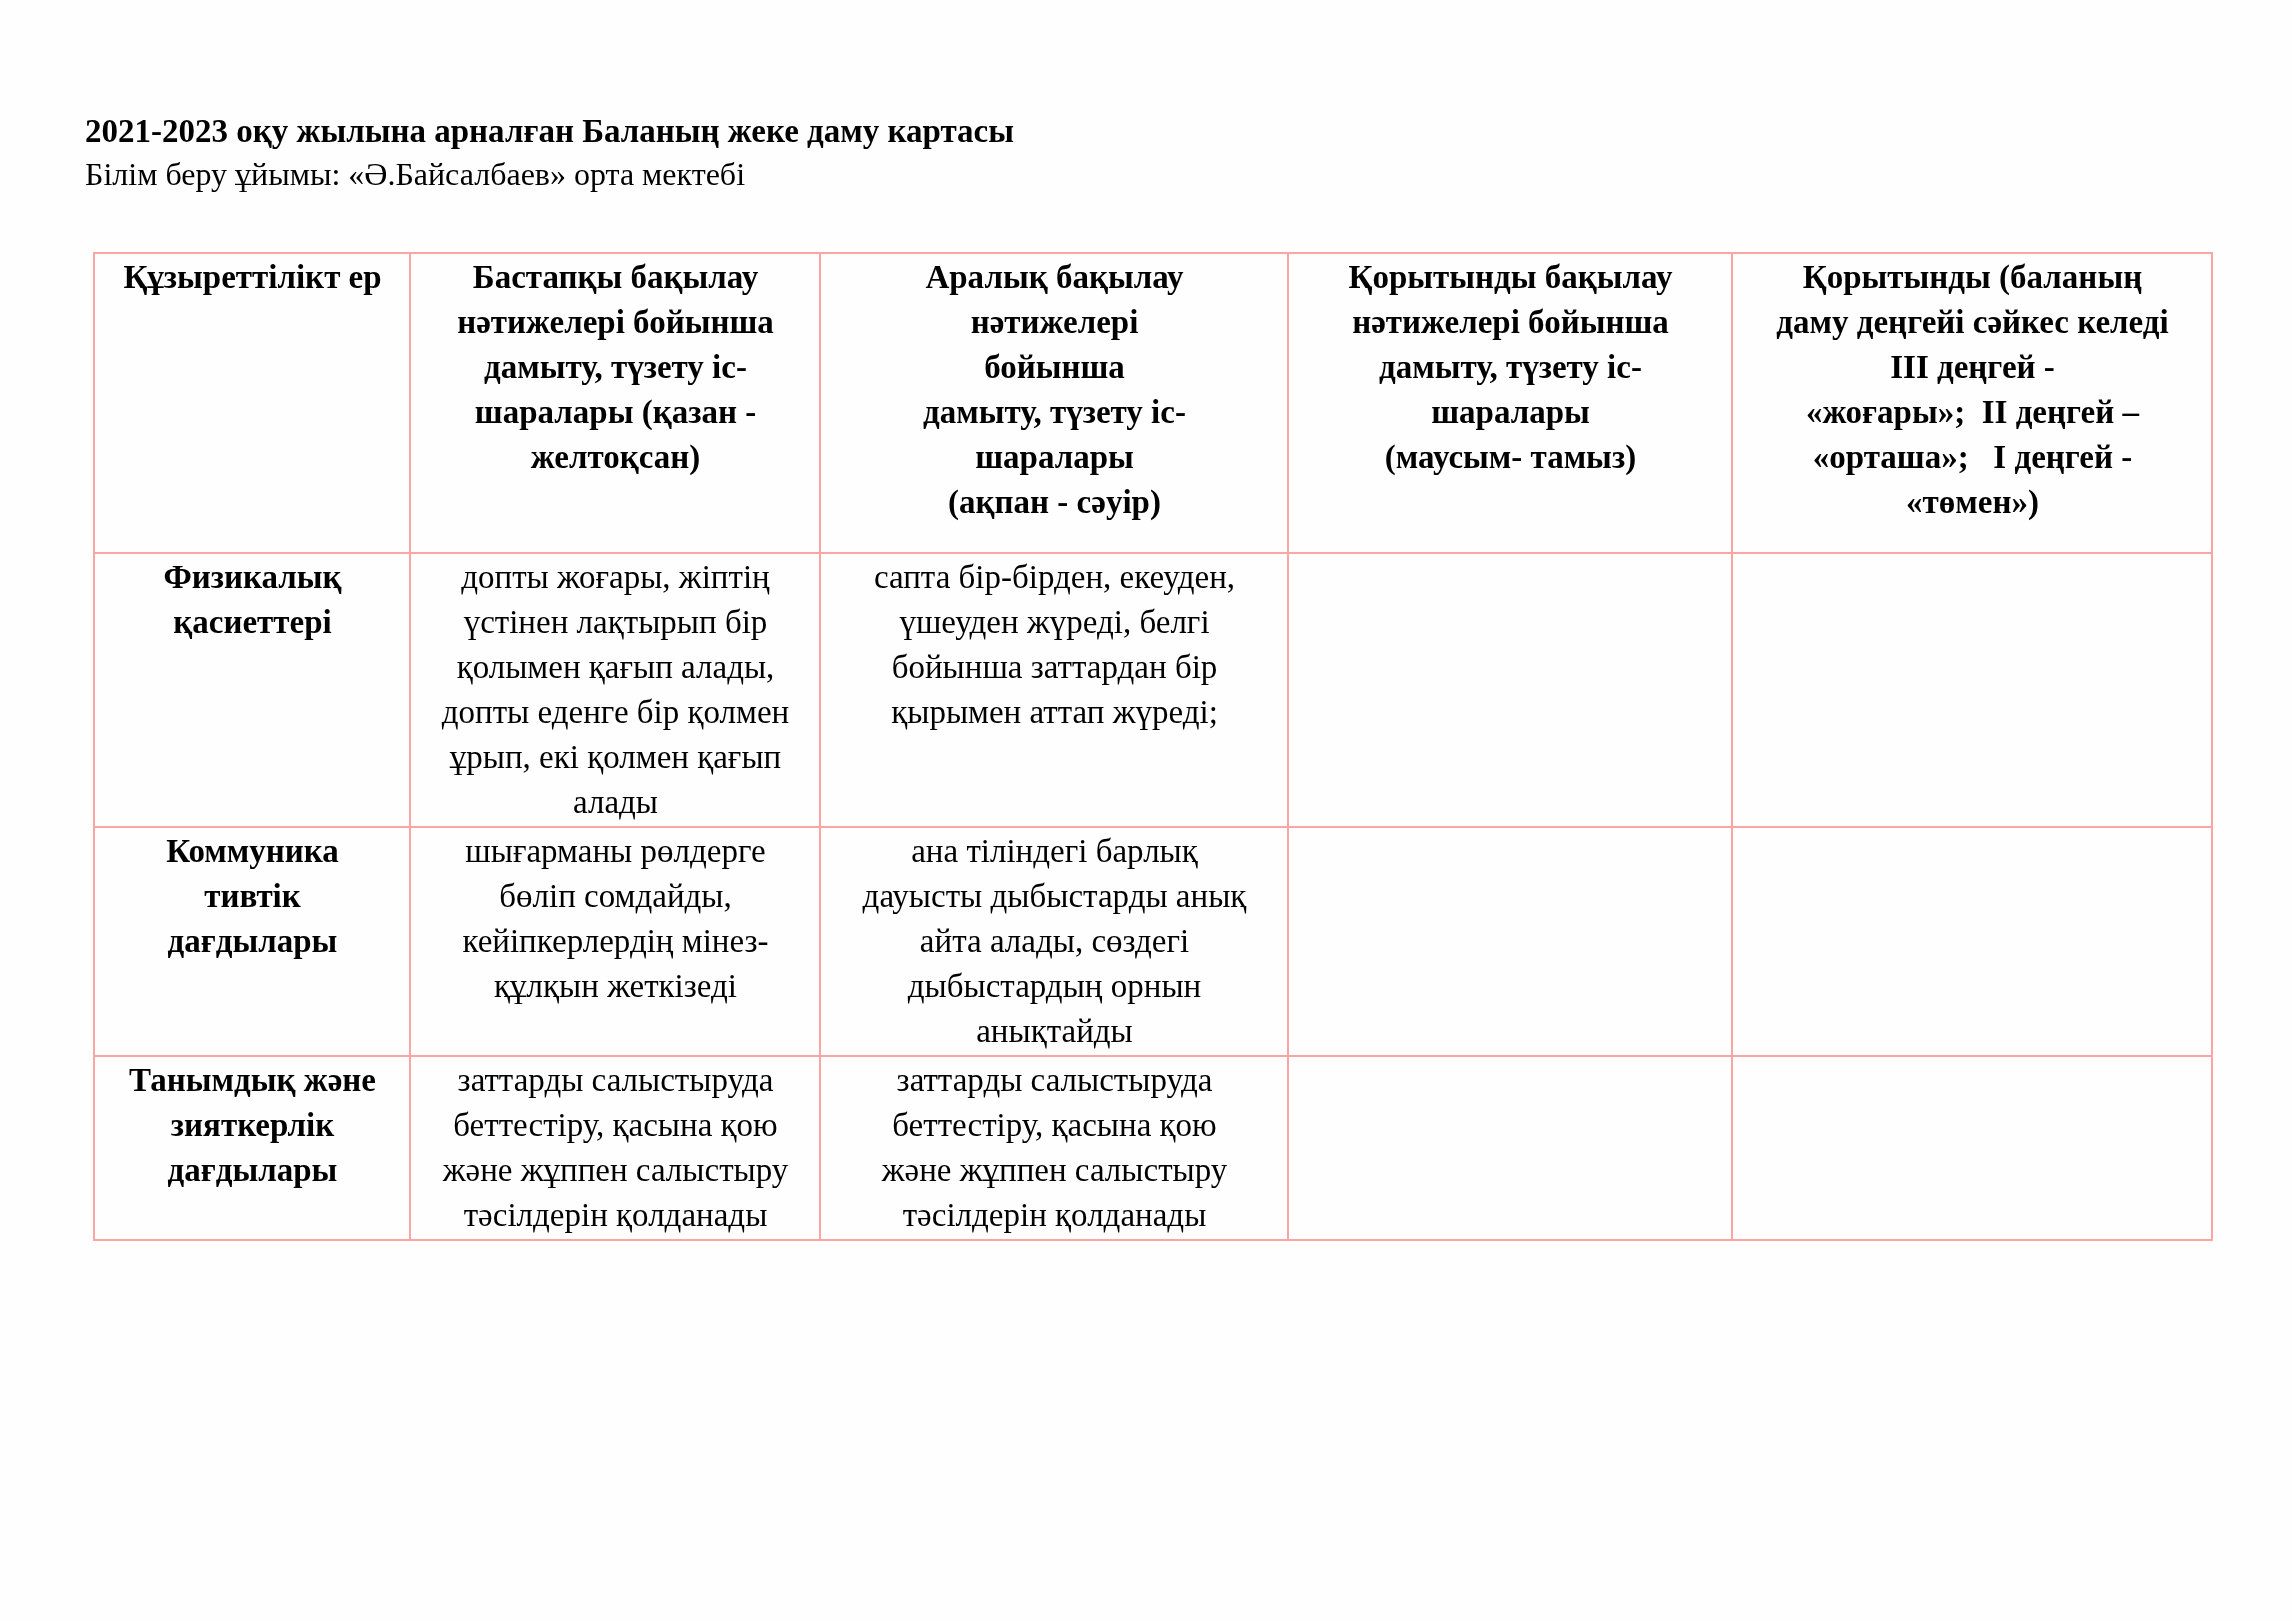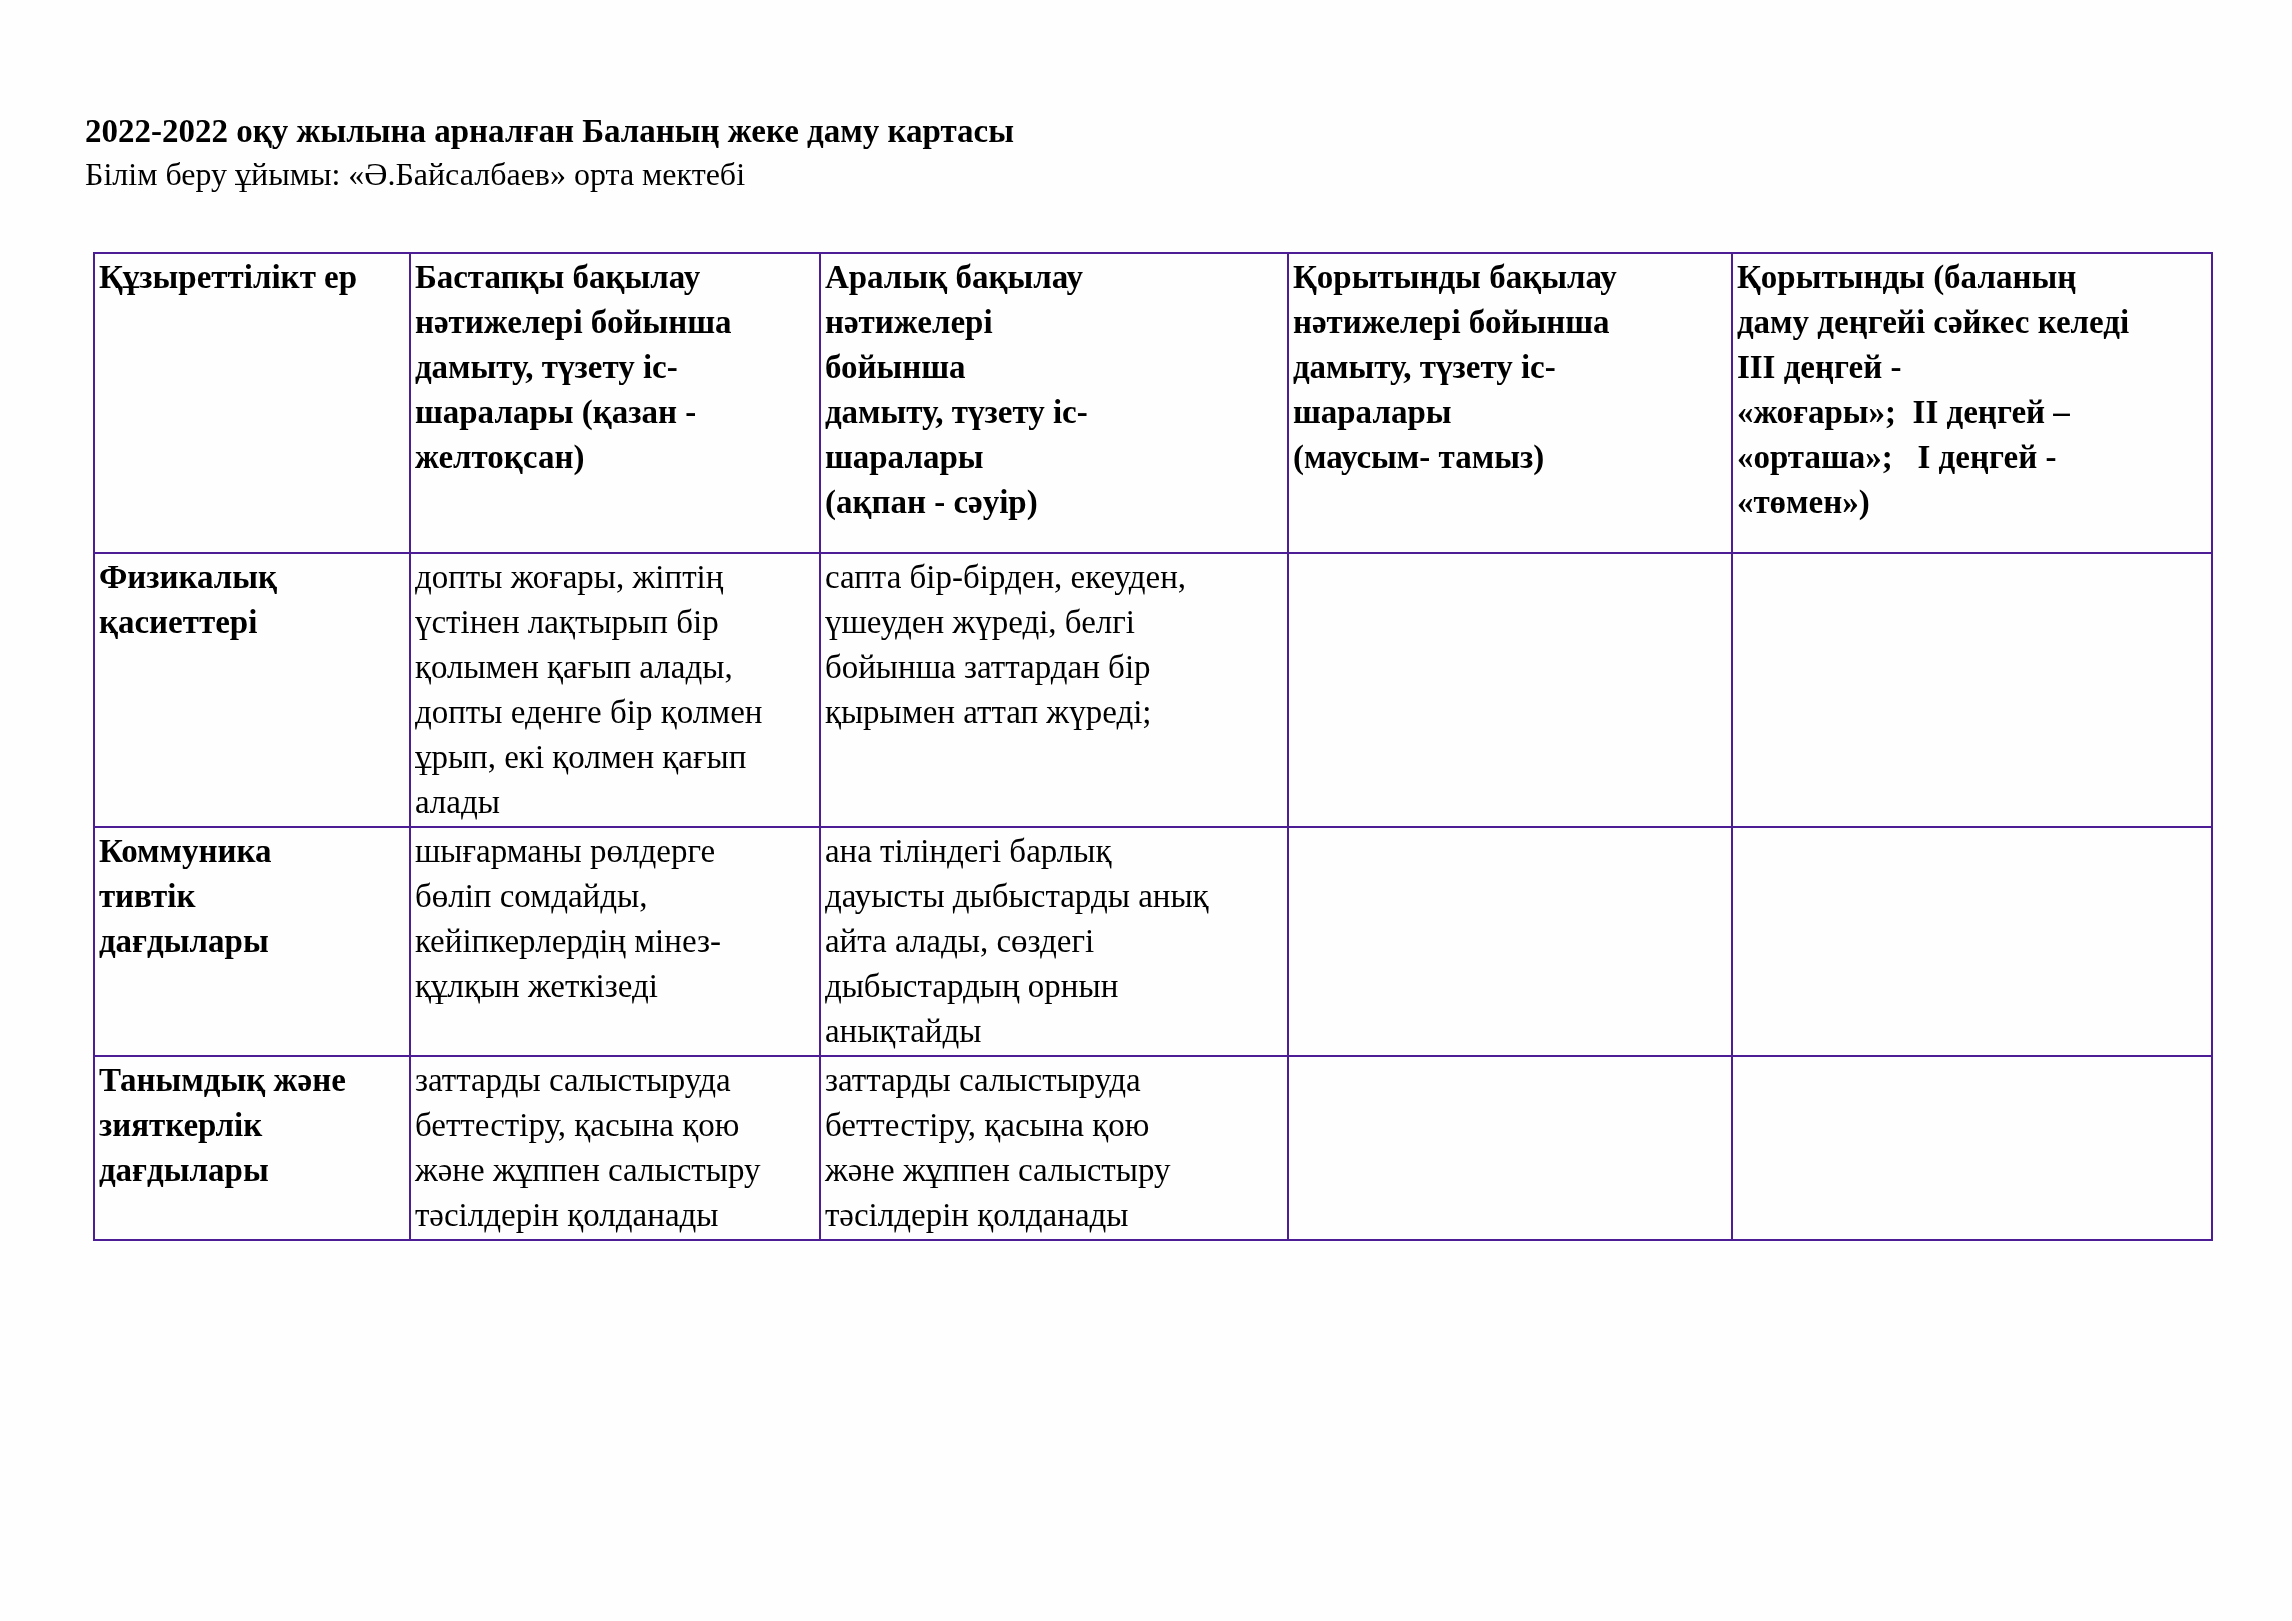--- a/index.html
+++ b/index.html
@@ -33,42 +33,42 @@
   }
   table.dev-table {
     margin: 56px 0 0 93px;
     width: 2117px;
     border-collapse: collapse;
     table-layout: fixed;
     font-size: 33px;
     line-height: 45px;
   }
   .dev-table th, .dev-table td {
-    border: 2px solid #4c1d95;
+    border: 2px solid #fca5a5;
     vertical-align: top;
-    text-align: left;
+    text-align: center;
     padding: 1px 2.9px 1px 3.9px;
     white-space: pre-wrap;
     overflow: visible;
     word-break: keep-all;
   }
   .dev-table th { font-weight: bold; }
   .dev-table td.row-head { font-weight: bold; margin-top: 27px; }
   tr.hrow   { height: 300px; }
   tr.brow-0 { height: 270px; }
   tr.brow-1 { height: 225px; }
   tr.brow-2 { height: 174px; }
 </style>
 </head>
 <body>
 
 <div class="page">
 
   <div class="doc-header">
-    <p class="doc-title">2022-2022 оқу жылына арналған Баланың жеке даму картасы</p>
+    <p class="doc-title">2021-2023 оқу жылына арналған Баланың жеке даму картасы</p>
     <p class="line">Білім беру ұйымы: «Ә.Байсалбаев» орта мектебі</p>
   </div>
 
   <table class="dev-table">
     <colgroup>
       <col style="width:316px">
       <col style="width:410px">
       <col style="width:468px">
       <col style="width:444px">
       <col style="width:480px">

